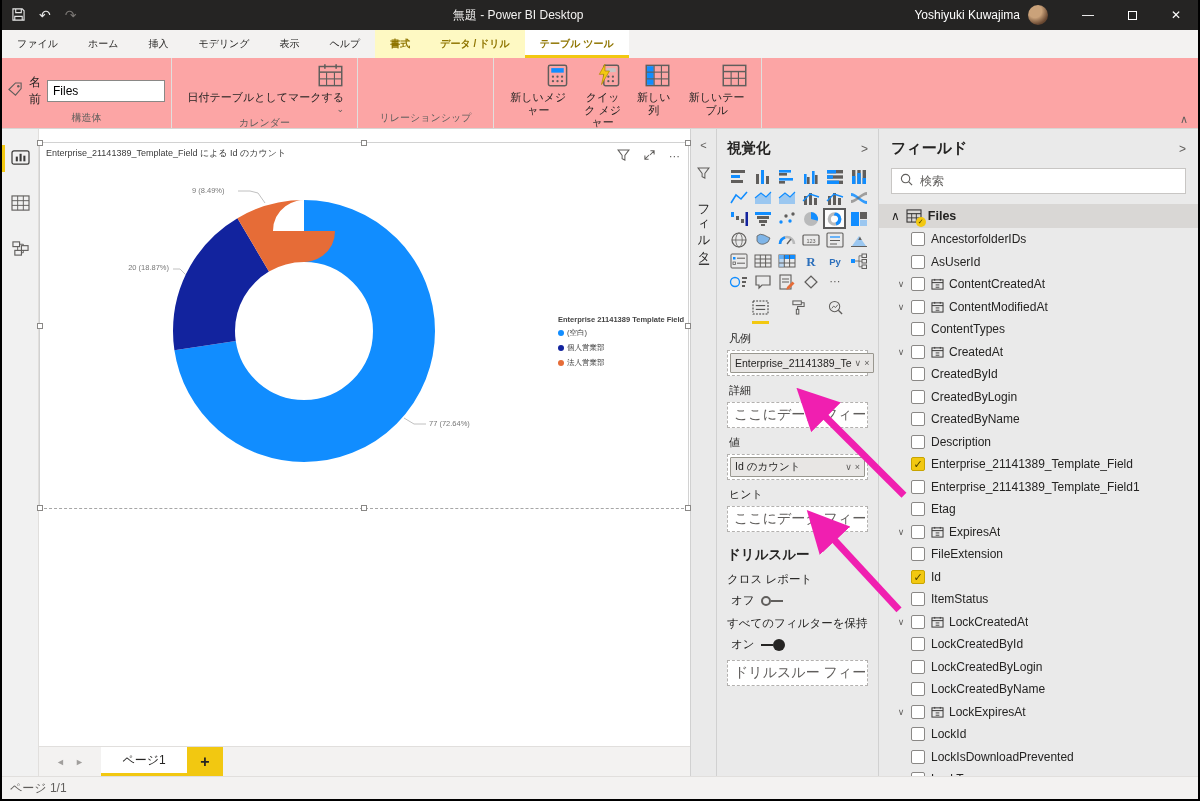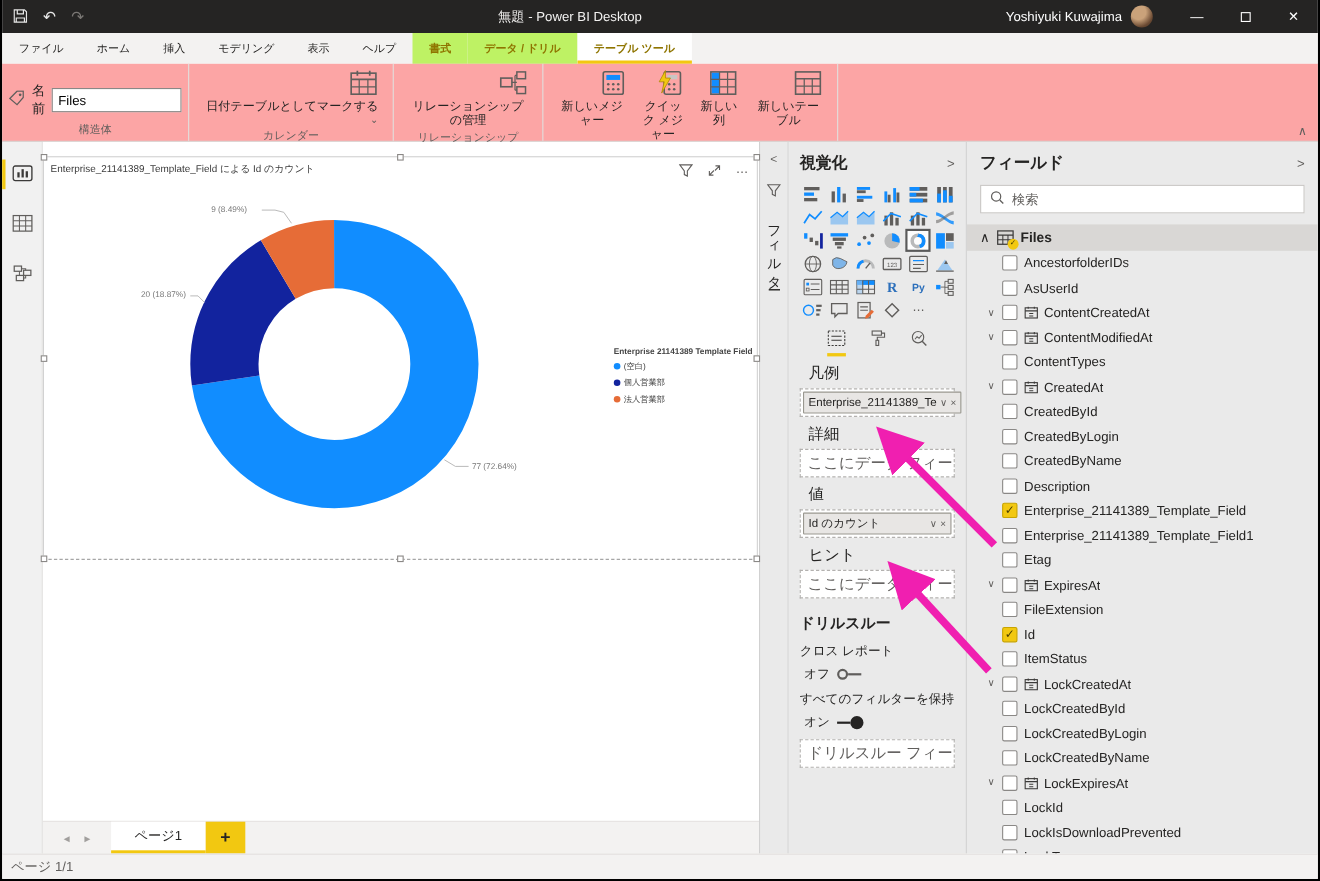--- a/index.html
+++ b/index.html
@@ -15,21 +15,21 @@
   .titlebar .title { flex:1; text-align:center; font-size:12px; color:#f3f2f1; }
   .titlebar .right { display:flex; align-items:center; }
   .titlebar .user { font-size:12px; margin-right:8px; }
   .avatar { width:20px; height:20px; border-radius:50%; background:radial-gradient(circle at 35% 30%, #caa27a 0 35%, #6b4a33 70%, #3c2a1d 100%); margin-right:18px; }
   .winbtn { width:44px; height:30px; display:flex; align-items:center; justify-content:center; color:#fff; font-size:12px; }
   .maxglyph { width:9px; height:9px; border:1px solid #fff; display:inline-block; }
 
   
   .ribbontabs { height:28px; background:#f3f2f1; display:flex; align-items:stretch; flex:0 0 28px; font-size:10px; }
   .rtab { padding:0 15px; display:flex; align-items:center; color:#252423; }
-  .rtab.ctx { background:#bef264; color:#8f7500; font-weight:bold; }
+  .rtab.ctx { background:#fef9c3; color:#8f7500; font-weight:bold; }
   .rtab.ctxactive { background:#fff; color:#8f7500; font-weight:bold; border-bottom:3px solid #F2C811; padding-top:3px; }
 
   
   .ribbon { height:71px; background:#fca5a5; border-bottom:1px solid #d8d6d4; display:flex; flex:0 0 71px; position:relative; }
   .rgroup { display:flex; flex-direction:column; border-right:1px solid #e1dfdd; padding:2px 6px 0 6px; }
   .rgroup .grouplabel { text-align:center; font-size:10px; color:#605e5c; padding:2px 0 3px; margin-top:auto; }
   .ngroup-row { display:flex; align-items:center; gap:6px; margin-top:14px; }
   .name-input { width:118px; height:22px; border:1px solid #8a8886; background:#fff; font-size:12px; padding:0 5px; font-family:inherit; }
   .bigbtn { display:flex; flex-direction:column; align-items:flex-end; justify-content:flex-start; padding:3px 7px 0; font-size:11px; line-height:1.15; text-align:center; color:#252423; }
   .bigbtn svg { margin-bottom:3px; }
@@ -69,21 +69,21 @@
   
   .vizpanel { width:162px; background:#eaeaea; border-right:1px solid #d1d1d1; padding:10px 10px 0; overflow:hidden; }
   .panelhead { display:flex; justify-content:space-between; align-items:center; font-size:14.5px; font-weight:bold; color:#252423; margin-bottom:8px; }
   .panelhead .collapse { font-weight:normal; color:#605e5c; font-size:12px; }
   .gallery { display:grid; grid-template-columns:repeat(6,1fr); gap:0px 1px; }
   .gcell { width:23px; height:21px; display:flex; align-items:center; justify-content:center; }
   .gcell.selected { border:2px solid #5a5a5a; background:#fdfdfd; }
   .galtabs { display:flex; gap:22px; justify-content:center; margin:8px 0 6px; }
   .galtab { padding-bottom:3px; }
   .galtab.active { border-bottom:3px solid #F2C811; }
-  .welllabel { font-size:14px; color:#252423; margin:7px 8px 4px; }
+  .welllabel { font-size:11px; color:#252423; margin:7px 2px 4px; }
   .well { border:1px dashed #b3b1af; background:#fff; height:26px; display:flex; align-items:center; padding:2px; }
   .chip { flex:1; height:20px; background:#e8e6e4; border:1px solid #99978f; border-radius:1px; display:flex; align-items:center; font-size:10.5px; padding:0 4px; color:#252423; }
   .chip .chiptext { flex:1; white-space:nowrap; overflow:hidden; }
   .chip .chipico { color:#605e5c; font-size:9px; margin-left:3px; }
   .well .ph { font-size:14px; color:#605e5c; padding-left:4px; white-space:nowrap; overflow:hidden; }
   .drillhead { font-size:13.5px; font-weight:bold; margin:14px 0 8px; }
   .drilllabel { font-size:11.5px; color:#252423; margin:8px 0 6px; white-space:nowrap; overflow:hidden; }
   .toggle { display:flex; align-items:center; gap:6px; font-size:11.5px; margin:4px 0 8px; padding-left:4px; }
   .tgl { display:flex; align-items:center; }
   .tgl .knob-off { width:10px; height:10px; border:2px solid #605e5c; border-radius:50%; }
@@ -171,29 +171,20 @@
             <line x1="7" y1="1" x2="7" y2="5" stroke="#605e5c" stroke-width="1.4"></line>
             <line x1="17" y1="1" x2="17" y2="5" stroke="#605e5c" stroke-width="1.4"></line>
           </svg>
         <span>日付テーブルとしてマークする</span>
         <span class="chev-dn">⌄</span>
       </div>
       <div class="grouplabel">カレンダー</div>
     </div>
 
     <div class="rgroup" style="width:136px;">
-      <div class="bigbtn">
-        <svg width="27" height="25" viewBox="0 0 24 22">
-            <rect x="2" y="7" width="9" height="7" fill="none" stroke="#605e5c" stroke-width="1.3"></rect>
-            <rect x="15" y="2" width="7" height="5.5" fill="none" stroke="#605e5c" stroke-width="1.2"></rect>
-            <rect x="15" y="14" width="7" height="5.5" fill="none" stroke="#605e5c" stroke-width="1.2"></rect>
-            <path d="M11 10.5 h2.5 M13.5 4.8 v12 M13.5 4.8 H15 M13.5 16.8 H15 M13.5 10.5 h1.5" fill="none" stroke="#605e5c" stroke-width="1"></path>
-          </svg>
-        <span>リレーションシップの管理</span>
-      </div>
       <div class="grouplabel">リレーションシップ</div>
     </div>
 
     <div class="rgroup" style="width:268px;">
       <div style="display:flex;">
         <div class="bigbtn">
           <svg width="25" height="25" viewBox="0 0 22 22">
               <rect x="3" y="2" width="16" height="18" rx="1.5" fill="none" stroke="#605e5c" stroke-width="1.3"></rect>
               <rect x="5.5" y="4.5" width="11" height="4" fill="#118DFF"></rect>
               <g fill="#605e5c">

